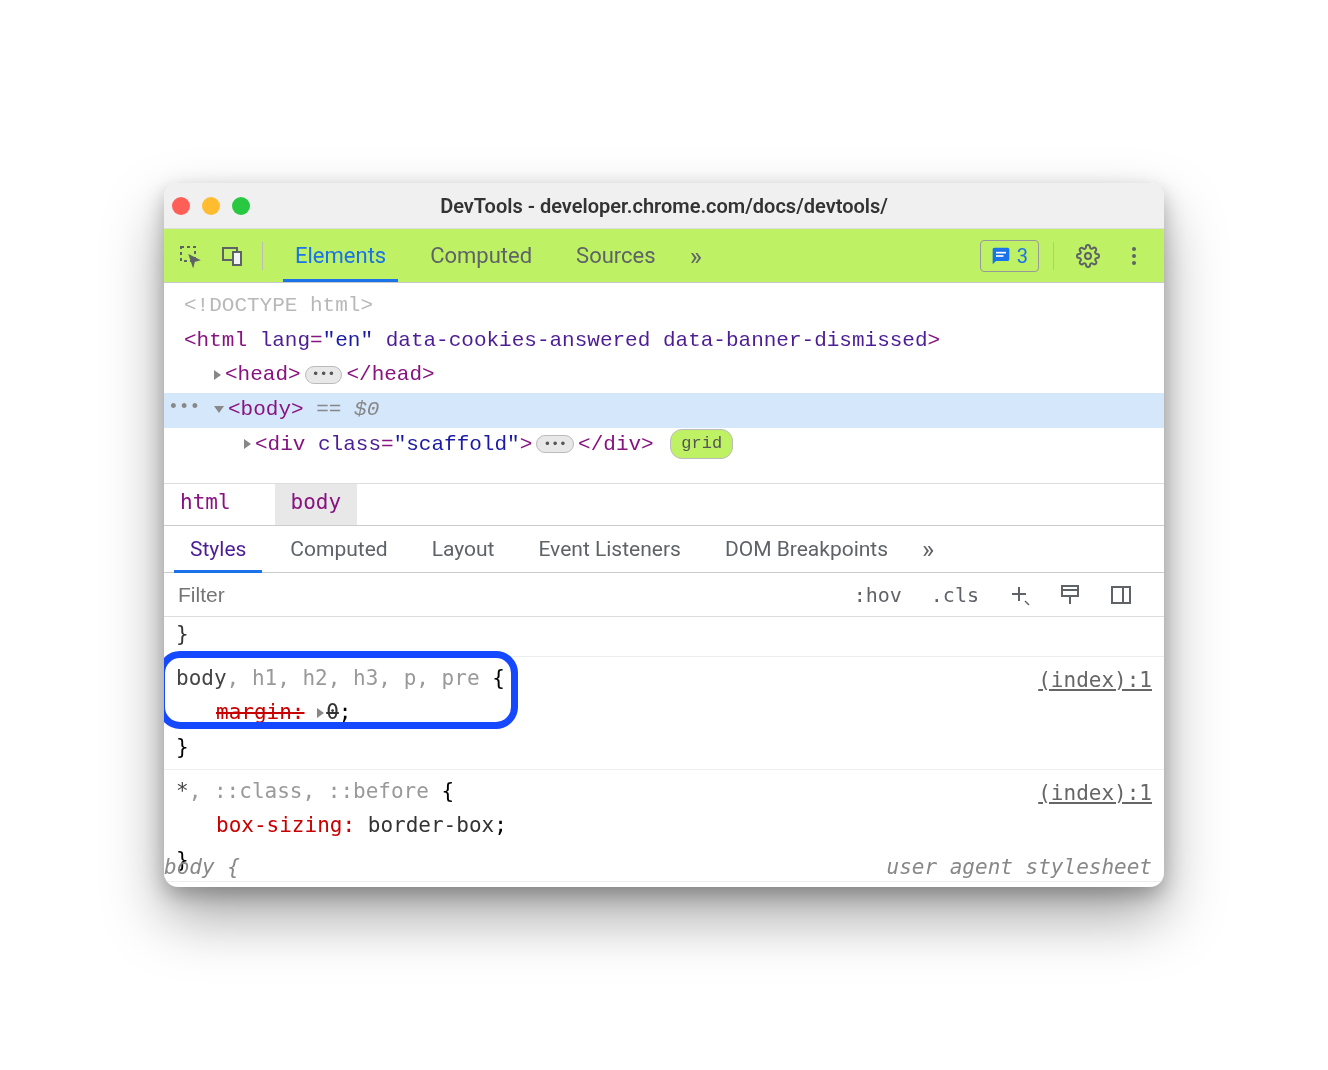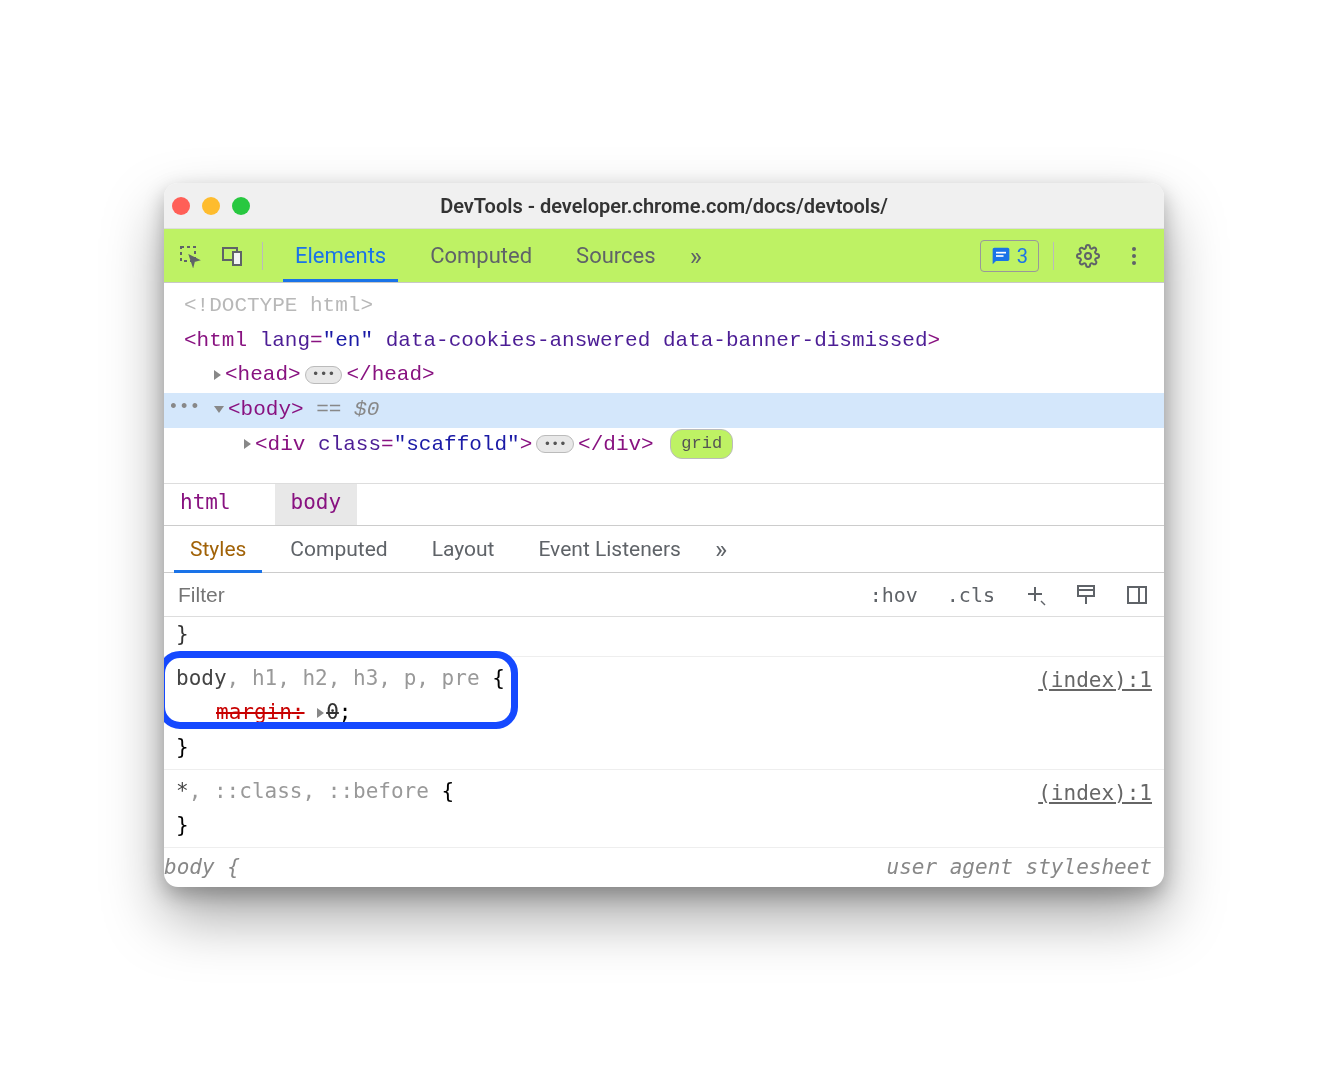--- a/index.html
+++ b/index.html
@@ -222,21 +222,21 @@
     .stab {
       padding: 0 22px;
       display: flex; align-items: center;
       font-size: 21px;
       color: #5f6368;
       height: 100%;
       cursor: pointer;
       position: relative;
     }
     .stab.active {
-      color: #a16207;
+      color: #4c1d95;
     }
     .stab.active::after {
       content: "";
       position: absolute;
       bottom: -1px; left: 6px; right: 6px;
       height: 3px;
       background: #1a73e8;
     }
     
     .filter-bar {
@@ -251,21 +251,21 @@
       outline: none;
       font-size: 21px;
       padding: 0 14px;
       color: #666;
       height: 100%;
     }
     .filter-tools {
       display: flex;
       align-items: center;
       gap: 21px;
-      padding-right: 12px;
+      padding-right: 28px;
       color: #5f6368;
       font-family: Menlo, Consolas, monospace;
       font-size: 20px;
     }
     .filter-tools .txt-btn {
       cursor: pointer;
       padding: 2px 4px;
     }
     .filter-tools .icon-btn {
       width: 30px; height: 30px;
@@ -419,20 +419,21 @@
   <div class="crumb-bar">
     <div class="crumb">html</div>
     <div class="crumb active">body</div>
   </div>
 
   <div class="styles-tabs">
     <div class="stab active">Styles</div>
     <div class="stab">Computed</div>
     <div class="stab">Layout</div>
     <div class="stab">Event Listeners</div>
+    <div class="stab">DOM Breakpoints</div>
     <div class="more-tabs">»</div>
   </div>
 
   <div class="filter-bar">
     <input class="filter-input" placeholder="Filter" style="">
     <div class="filter-tools">
       <span class="txt-btn">:hov</span>
       <span class="txt-btn">.cls</span>
       <span class="icon-btn">
         <svg width="24" height="24" viewBox="0 0 24 24" stroke="currentColor" stroke-width="2" fill="none">
@@ -471,20 +472,23 @@
         <span class="prop-name">margin</span><span class="prop-name">:</span> <span class="swatch-tri"></span><span class="prop-val">0</span><span>;</span>
       </div>
       <div>}</div>
     </div>
 
     <div class="rule">
       <span class="source">(index):1</span>
       <div>
         <span class="sel-active">*</span><span class="sel-inactive">, </span><span class="sel-inactive">::class</span><span class="sel-inactive">, </span><span class="sel-inactive">::before</span><span> {</span>
       </div>
+      <div class="prop-line">
+        <span class="prop-name">box-sizing</span><span class="prop-name">:</span> <span class="prop-val">border-box</span><span>;</span>
+      </div>
       <div>}</div>
     </div>
 
     <span class="body-peek">body {</span>
     <span class="ua-note">user agent stylesheet</span>
 
     <div class="highlight-ring" style="left:-6px; top:34px; width:360px; height:78px;"></div>
   </div>
 
 </div>

